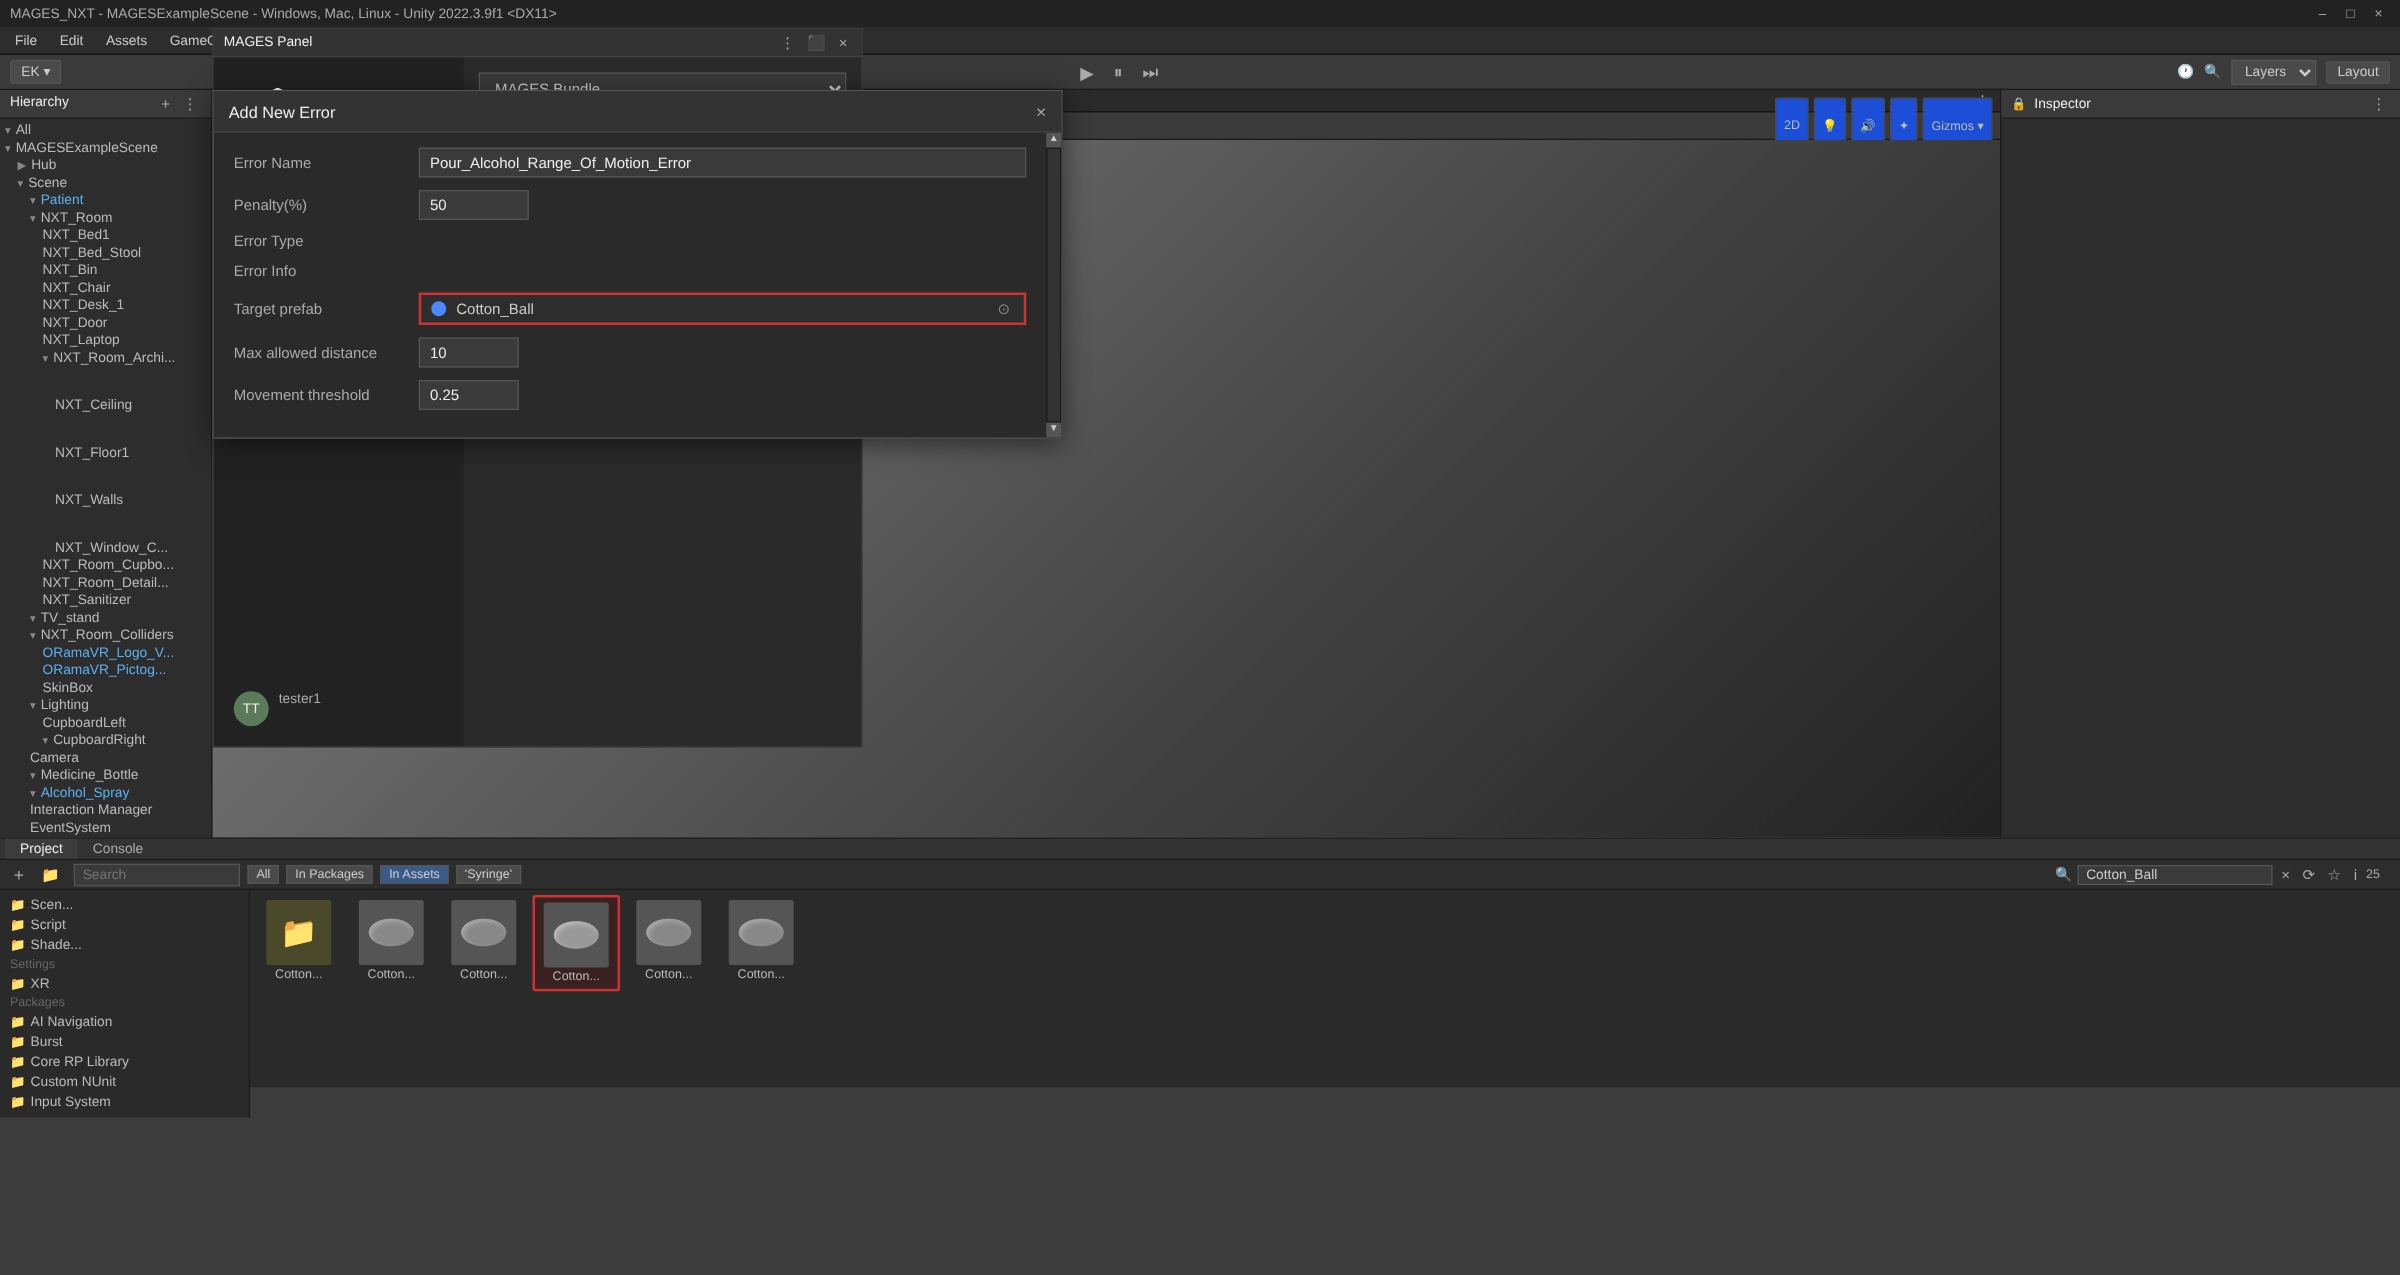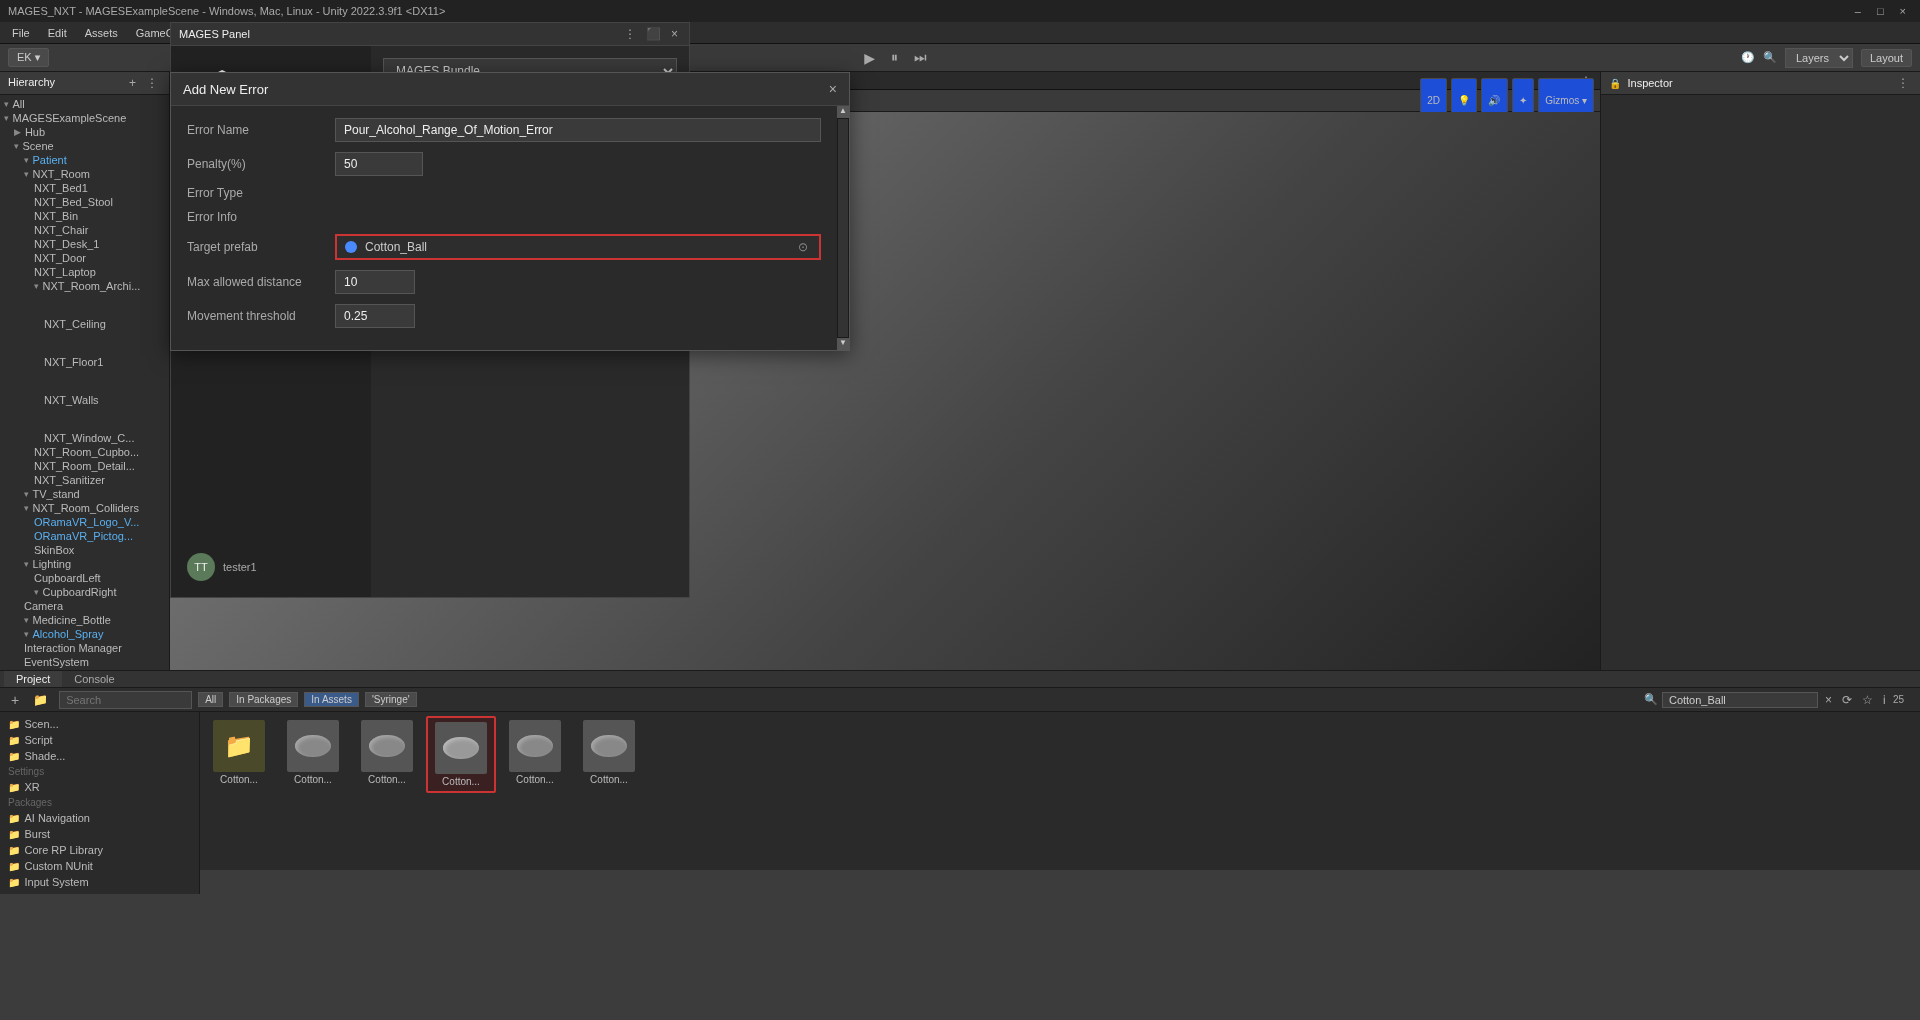--- a/index.html
+++ b/index.html
@@ -51,21 +51,21 @@
     #inspector-header { background: #3a3a3a; padding: 4px 8px; font-size: 11px; color: #eee; border-bottom: 1px solid #1a1a1a; display: flex; align-items: center; gap: 6px; }
 
     
     #mages-panel { position: absolute; left: 170px; top: 0; width: 520px; background: #2a2a2a; border: 1px solid #444; z-index: 10; display: flex; flex-direction: column; }
     #mages-panel-header { background: #333; padding: 4px 8px; font-size: 11px; color: #eee; display: flex; align-items: center; justify-content: space-between; border-bottom: 1px solid #444; }
     #mages-panel-body { display: flex; flex: 1; }
     #mages-sidebar { width: 200px; background: #222; padding: 8px 0; }
     .mages-nav-item { padding: 6px 16px; font-size: 12px; color: #bbb; cursor: pointer; }
     .mages-nav-item.active { background: #3a5a8a; color: #eee; }
     #mages-logo-area { padding: 16px; display: flex; align-items: center; justify-content: center; }
-    #mages-user { padding: 8px 16px; display: flex; align-items: center; gap: 8px; color: #aaa; font-size: 11px; margin-top: auto; }
+    #mages-user { padding: 8px 16px; display: flex; gap: 8px; color: #aaa; font-size: 11px; margin-top: auto; }
     .avatar-circle { width: 28px; height: 28px; border-radius: 50%; background: #5a7a5a; display: flex; align-items: center; justify-content: center; font-size: 11px; color: #eee; }
     #mages-content { flex: 1; padding: 12px; }
     .mages-bundle-row { display: flex; gap: 8px; margin-bottom: 12px; }
     .mages-bundle-select { flex: 1; background: #3a3a3a; border: 1px solid #555; color: #ccc; padding: 4px 8px; font-size: 12px; }
 
     
     #analytics-area { flex: 1; }
     #analytics-title { font-size: 16px; color: #eee; margin-bottom: 10px; }
     #analytics-tabs { display: flex; border-bottom: 1px solid #444; margin-bottom: 8px; }
     .analytics-tab { padding: 6px 20px; font-size: 12px; color: #bbb; cursor: pointer; border-bottom: 2px solid transparent; }

